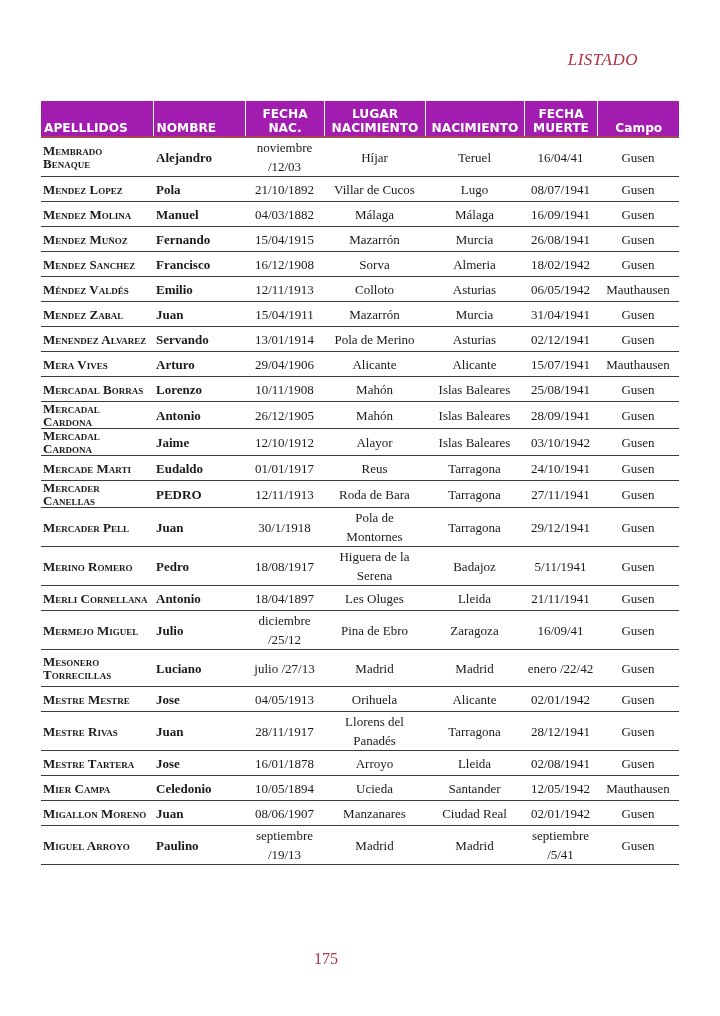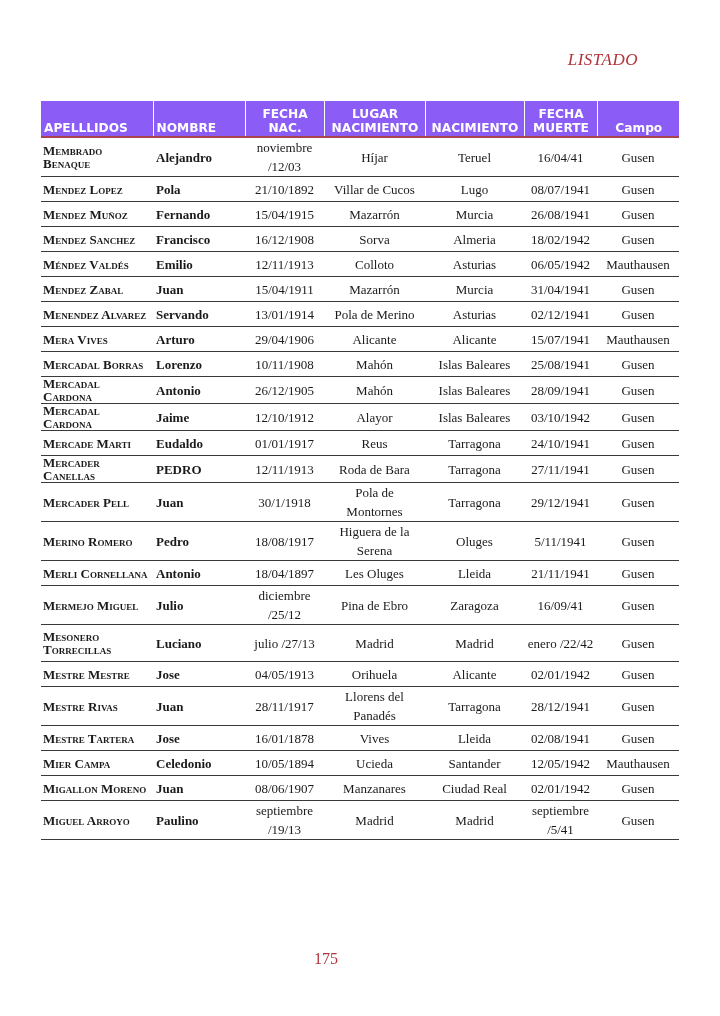--- a/index.html
+++ b/index.html
@@ -1,19 +1,19 @@
 <!DOCTYPE html>
 <html><head>
 <meta charset="utf-8">
 <style>
   html, body { margin: 0; padding: 0; background: #ffffff; }
   body { width: 720px; height: 1016px; position: relative; overflow: hidden; font-family: "DejaVu Serif", "Liberation Serif", serif; color: #1a1a1a; }
   .running-head { position: absolute; right: 82px; top: 50px; font-family: "Liberation Serif", serif; font-style: italic; font-size: 17px; color: #b2343d; letter-spacing: 0.5px; }
   table.listado { position: absolute; left: 41px; top: 101px; width: 638px; border-collapse: collapse; table-layout: fixed; }
-  table.listado th { background: #8b5cf6; color: #ffffff; font-family: "DejaVu Sans", "Liberation Sans", sans-serif; font-weight: bold; font-size: 12.2px; line-height: 14px; vertical-align: bottom; padding: 2px 2px 1px 3px; height: 32px; border-left: 1px solid #ffffff; border-bottom: 2px solid #a9454c; }
+  table.listado th { background: #a21caf; color: #ffffff; font-family: "DejaVu Sans", "Liberation Sans", sans-serif; font-weight: bold; font-size: 12.2px; line-height: 14px; vertical-align: bottom; padding: 2px 2px 1px 3px; height: 32px; border-left: 1px solid #ffffff; border-bottom: 2px solid #a9454c; }
   table.listado th:first-child { border-left: none; text-align: left; }
   table.listado th.c { text-align: center; }
   table.listado th.l { text-align: left; }
   table.listado td { font-family: "Liberation Serif", serif; font-size: 13px; line-height: 19px; padding: 0 2px; border-bottom: 1.5px solid #3a3a3a; vertical-align: middle; text-align: center; height: 24px; }
   table.listado td.ap { text-align: left; font-weight: bold; font-variant: small-caps; font-size: 13px; line-height: 13px; padding-left: 2px; }
   table.listado td.nm { text-align: left; font-weight: bold; font-size: 13px; padding-left: 3px; }
   table.listado tr.tall td { height: 36px; }
   .page-number { position: absolute; left: 0; width: 652px; text-align: center; top: 950px; font-family: "Liberation Serif", serif; font-size: 16px; color: #b2343d; }
 </style>
 </head>
@@ -55,20 +55,29 @@
       <tr>
         <td class="ap">Mendez Lopez</td>
         <td class="nm">Pola</td>
         <td>21/10/1892</td>
         <td>Villar de Cucos</td>
         <td>Lugo</td>
         <td>08/07/1941</td>
         <td>Gusen</td>
       </tr>
       <tr>
+        <td class="ap">Mendez Molina</td>
+        <td class="nm">Manuel</td>
+        <td>04/03/1882</td>
+        <td>Málaga</td>
+        <td>Málaga</td>
+        <td>16/09/1941</td>
+        <td>Gusen</td>
+      </tr>
+      <tr>
         <td class="ap">Mendez Muñoz</td>
         <td class="nm">Fernando</td>
         <td>15/04/1915</td>
         <td>Mazarrón</td>
         <td>Murcia</td>
         <td>26/08/1941</td>
         <td>Gusen</td>
       </tr>
       <tr>
         <td class="ap">Mendez Sanchez</td>
@@ -167,21 +176,21 @@
         <td>Pola de Montornes</td>
         <td>Tarragona</td>
         <td>29/12/1941</td>
         <td>Gusen</td>
       </tr>
       <tr class="tall">
         <td class="ap">Merino Romero</td>
         <td class="nm">Pedro</td>
         <td>18/08/1917</td>
         <td>Higuera de la Serena</td>
-        <td>Oluges</td>
+        <td>Badajoz</td>
         <td>5/11/1941</td>
         <td>Gusen</td>
       </tr>
       <tr>
         <td class="ap">Merli Cornellana</td>
         <td class="nm">Antonio</td>
         <td>18/04/1897</td>
         <td>Les Oluges</td>
         <td>Lleida</td>
         <td>21/11/1941</td>
@@ -220,21 +229,21 @@
         <td>28/11/1917</td>
         <td>Llorens del Panadés</td>
         <td>Tarragona</td>
         <td>28/12/1941</td>
         <td>Gusen</td>
       </tr>
       <tr>
         <td class="ap">Mestre Tartera</td>
         <td class="nm">Jose</td>
         <td>16/01/1878</td>
-        <td>Vives</td>
+        <td>Arroyo</td>
         <td>Lleida</td>
         <td>02/08/1941</td>
         <td>Gusen</td>
       </tr>
       <tr>
         <td class="ap">Mier Campa</td>
         <td class="nm">Celedonio</td>
         <td>10/05/1894</td>
         <td>Ucieda</td>
         <td>Santander</td>

